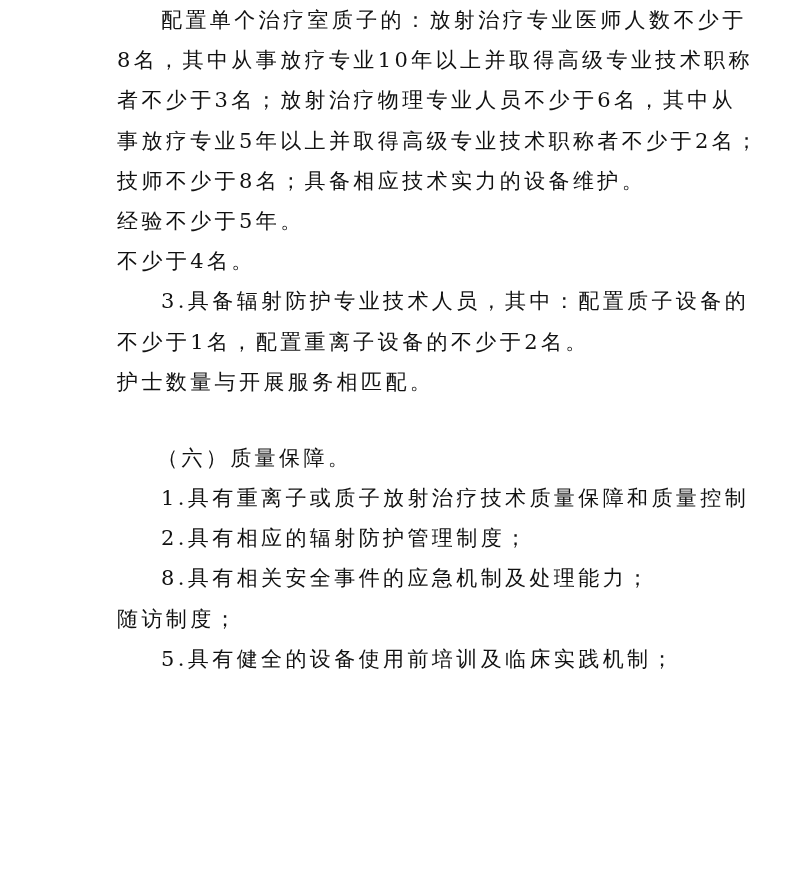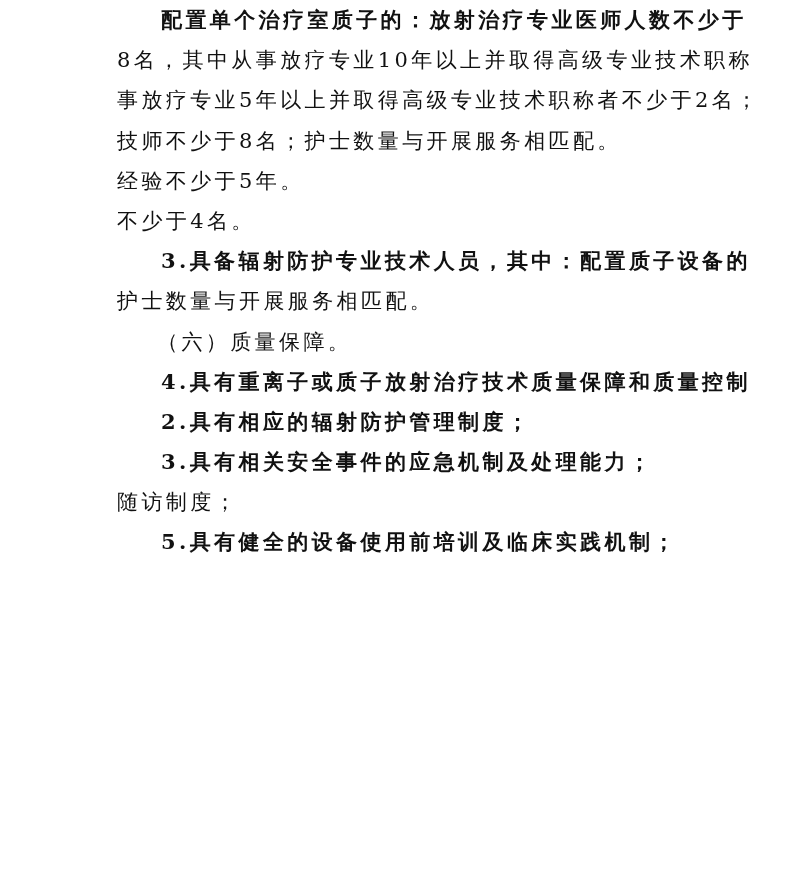--- a/index.html
+++ b/index.html
@@ -24,47 +24,49 @@
       letter-spacing: 3.4px;
     }
     .line {
       height: 40.2px;
       line-height: 40px;
       white-space: nowrap;
       overflow: visible;
     }
     .indent {
       padding-left: 44px;
-      font-weight: bold;
     }
     .indent-heading {
       padding-left: 40px;
+      margin-top: 36px;
     }
   </style>
 </head>
 <body>
 
 <div class="page">
   <div class="line indent">配置单个治疗室质子的：放射治疗专业医师人数不少于</div>
   <div class="line">8名，其中从事放疗专业10年以上并取得高级专业技术职称</div>
+  <div class="line">者不少于3名；放射治疗物理专业人员不少于6名，其中从</div>
   <div class="line">事放疗专业5年以上并取得高级专业技术职称者不少于2名；</div>
-  <div class="line">技师不少于8名；护士数量与开展服务相匹配。</div>
+  <div class="line">技师不少于8名；具备相应技术实力的设备维护。</div>
 
   <div class="line">经验不少于5年。</div>
 
   <div class="line">不少于4名。</div>
 
   <div class="line indent">3.具备辐射防护专业技术人员，其中：配置质子设备的</div>
+  <div class="line">不少于1名，配置重离子设备的不少于2名。</div>
 
   <div class="line">护士数量与开展服务相匹配。</div>
 
   <div class="line indent-heading">（六）质量保障。</div>
 
-  <div class="line indent">4.具有重离子或质子放射治疗技术质量保障和质量控制</div>
+  <div class="line indent">1.具有重离子或质子放射治疗技术质量保障和质量控制</div>
 
   <div class="line indent">2.具有相应的辐射防护管理制度；</div>
 
-  <div class="line indent">3.具有相关安全事件的应急机制及处理能力；</div>
+  <div class="line indent">8.具有相关安全事件的应急机制及处理能力；</div>
 
   <div class="line">随访制度；</div>
 
   <div class="line indent">5.具有健全的设备使用前培训及临床实践机制；</div>
 </div>
 
 </body></html>

